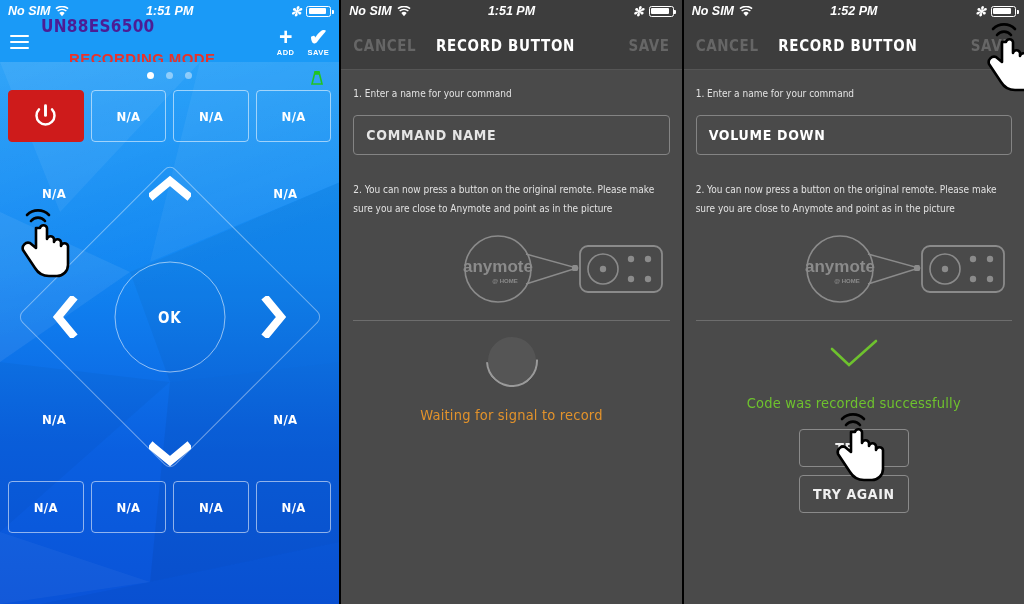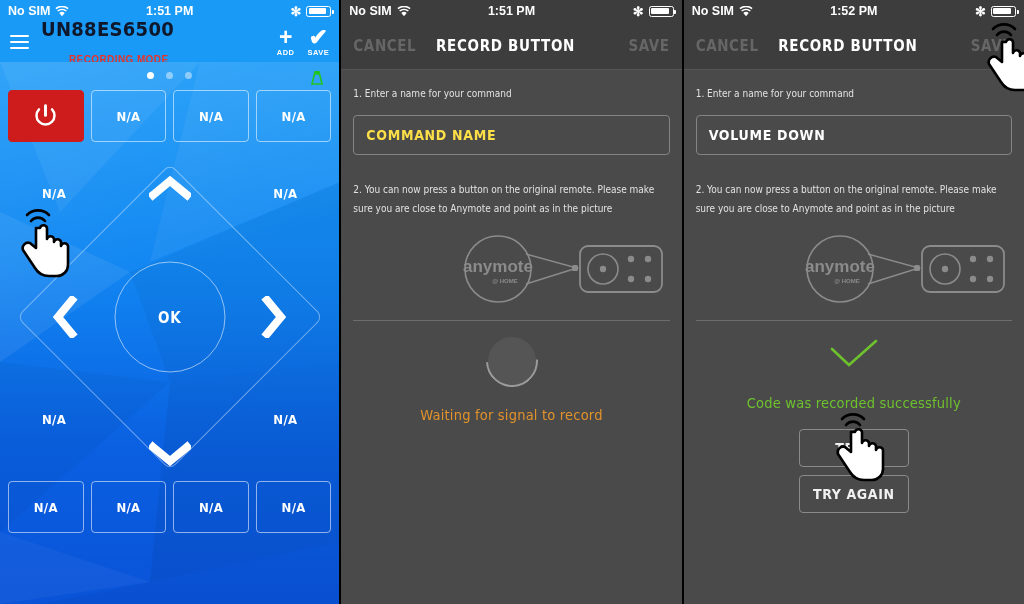--- a/index.html
+++ b/index.html
@@ -16,20 +16,21 @@
   .panel-left  { width: 340px; background: #0f8ff5; }
   .divider-col { width: 2px; height: 604px; background: #000; }
   .panel-mid, .panel-right { width: 341px; background: #4a4a4a; }
 
   
   .statusbar {
     position: relative; height: 22px;
     display: flex; align-items: center;
     font-size: 12.5px; font-weight: bold; color: #fff;
     padding: 0 8px;
+    font-style: italic;
   }
   .sb-blue { background: #1a9af7; }
   .sb-dark { background: #3d3d3d; }
   .sb-left { display: flex; align-items: center; gap: 5px; }
   .sb-center {
     position: absolute; left: 0; right: 0; text-align: center;
     font-size: 12.5px; font-weight: bold; pointer-events: none;
   }
   .sb-right {
     margin-left: auto; display: flex; align-items: center; gap: 5px;
@@ -54,25 +55,25 @@
   }
   .hamburger { width: 19px; height: 14px; position: relative; flex: none; }
   .hamburger span {
     position: absolute; left: 0; width: 19px; height: 2.4px; background: #fff; border-radius: 1px;
   }
   .hamburger span:nth-child(1){ top: 0; }
   .hamburger span:nth-child(2){ top: 5.8px; }
   .hamburger span:nth-child(3){ top: 11.6px; }
   .dev-block { margin-left: 12px; line-height: 1; }
   .dev-name {
-    font-size: 20px; font-weight: bold; color: #0f172a; letter-spacing: .3px;
+    font-size: 17px; font-weight: bold; color: #4c1d95; letter-spacing: .3px;
     font-family: "DejaVu Sans Condensed", "Liberation Sans Narrow", "Liberation Sans", sans-serif;
   }
   .dev-sub {
-    font-size: 10px; font-weight: bold; color: #e8332a; letter-spacing: .4px; margin-top: 16px; padding-left: 28px;
+    font-size: 15px; font-weight: bold; color: #e8332a; letter-spacing: .4px; margin-top: 16px; padding-left: 28px;
   }
   .head-actions { margin-left: auto; display: flex; gap: 13px; align-items: flex-end; }
   .head-act { display: flex; flex-direction: column; align-items: center; color: #fff; }
   .head-act .gly { font-size: 23px; line-height: 20px; font-weight: bold; }
   .head-act .cap { font-size: 7.5px; font-weight: bold; letter-spacing: .5px; margin-top: 1px; }
 
   .remote-body {
     position: relative; height: 542px;
     background:
       linear-gradient(160deg, rgba(255,255,255,.10) 0%, rgba(255,255,255,0) 42%),
@@ -146,21 +147,21 @@
   .step-text {
     color: #e2e2e2; font-size: 10px; line-height: 19px; padding-top: 14px;
     font-family: "DejaVu Sans Condensed", "Liberation Sans Narrow", "Liberation Sans", sans-serif;
   }
   .name-field {
     margin-top: 12px; height: 40px; border: 1px solid #848484; border-radius: 4px;
     display: flex; align-items: center; padding: 0 12px;
     font-size: 14px; font-weight: bold; letter-spacing: .7px;
     font-family: "DejaVu Sans Condensed", "Liberation Sans Narrow", "Liberation Sans", sans-serif;
   }
-  .name-field.empty { color: #fde047; }
+  .name-field.empty { color: #e5e5e5; }
   .name-field.filled { color: #fff; }
   .step2 { margin-top: 11px; }
   .illus { height: 78px; margin-top: 12px; display: flex; align-items: center; justify-content: flex-end; }
   .hr { height: 1px; background: #6d6d6d; margin-top: 12px; }
 
   .spin-area { text-align: center; padding-top: 16px; }
   .spinner {
     width: 48px; height: 48px; margin: 0 auto; border-radius: 50%;
     background: #555; position: relative;
   }

